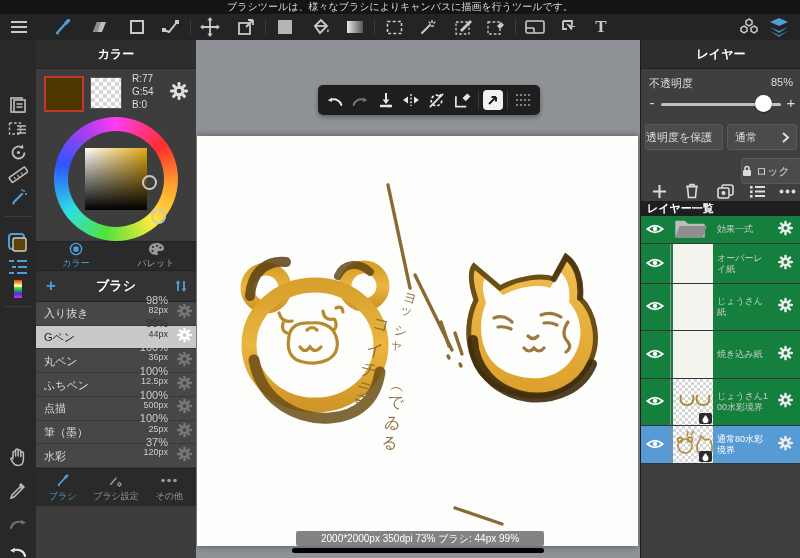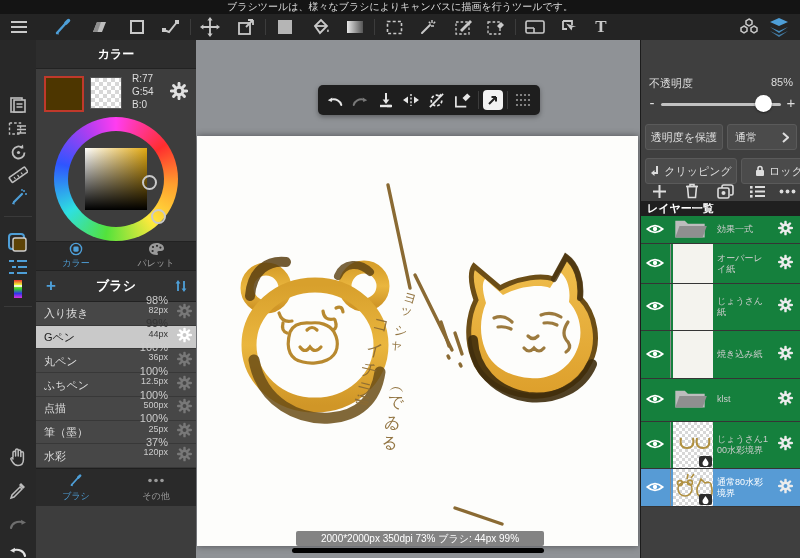--- a/index.html
+++ b/index.html
@@ -69,21 +69,21 @@
   #homebar{position:absolute;left:96px;top:508px;width:252px;height:5px;background:#000;border-radius:3px}
   
   #rightpanel{left:640px;top:40px;width:160px;height:518px;background:#3f3f3f;border-left:1px solid #1c1c1c}
   #oplabel{position:absolute;left:8px;top:36px;color:#ddd;font-size:11px}
   #opval{position:absolute;right:8px;top:36px;color:#ddd;font-size:11px}
   #slminus{position:absolute;left:6px;top:54px;color:#ddd;font-size:15px;width:10px;text-align:center}
   #slplus{position:absolute;right:4px;top:54px;color:#ddd;font-size:15px;width:12px;text-align:center}
   #sltrack{position:absolute;left:20px;top:63px;width:120px;height:3px;background:#c2c2c2;border-radius:2px}
   #slknob{position:absolute;left:114px;top:55px;width:17px;height:17px;background:#fff;border-radius:50%;box-shadow:0 1px 2px rgba(0,0,0,.5)}
   .pbtn{position:absolute;height:26px;background:#4b4b4b;border:1px solid #5a5a5a;border-radius:3px;color:#ddd;
-    font-size:11px;display:flex;align-items:center;justify-content:center;box-sizing:border-box;gap:4px}
+    font-size:11px;display:flex;align-items:center;box-sizing:border-box;gap:4px}
   .lico{position:absolute;top:140px;width:24px;height:22px;display:flex;align-items:center;justify-content:center;color:#ddd}
   #listbar{position:absolute;left:0;top:161px;width:160px;height:15px;background:#1f1f1f;color:#fff;
     font-size:11px;font-weight:bold;display:flex;align-items:center;padding-left:6px;box-sizing:border-box}
   #lrows{position:absolute;left:0;top:176px;width:160px}
   .lrow{position:relative;border-bottom:1px solid #353535;background:#15803d}
   .lrow.sel{background:#579bd5}
   .leye{position:absolute;left:5px;top:50%;transform:translateY(-50%)}
   .gline{position:absolute;left:29px;top:0;bottom:0;width:1px;background:#8d8d8d}
   .lthumb{position:absolute;left:32px;top:0;bottom:0;width:40px}
   .lthumb.gray{background:#787878}
@@ -477,20 +477,30 @@
   <div id="lbtabs">
     <div class="lbtab on">
       <svg width="16" height="15" viewBox="0 0 20 20">
           <path d="M4 16 L13 6" stroke="currentColor" stroke-width="2.4" stroke-linecap="round"></path>
           <path d="M3 17l3 .5L4.5 14z" fill="currentColor"></path>
           <path d="M13 6l2.5-2.5" stroke="currentColor" stroke-width="3.5" stroke-linecap="round"></path>
         </svg>
       <span>ブラシ</span>
     </div>
     <div class="lbtab">
+      <svg width="16" height="15" viewBox="0 0 20 20">
+          <path d="M3 15 L10 7" stroke="currentColor" stroke-width="2" stroke-linecap="round"></path>
+          <g stroke="currentColor" stroke-width="1.4">
+            <path d="M14.5 11.5v1.6M14.5 17v1.6M11.4 15h1.6M16 15h1.6"></path>
+          </g>
+          <circle cx="14.5" cy="15" r="2" fill="none" stroke="currentColor" stroke-width="1.4"></circle>
+        </svg>
+      <span>ブラシ設定</span>
+    </div>
+    <div class="lbtab">
       <svg width="18" height="15" viewBox="0 0 18 10">
           <g fill="currentColor">
             <circle cx="3" cy="5" r="1.8"></circle>
             <circle cx="9" cy="5" r="1.8"></circle>
             <circle cx="15" cy="5" r="1.8"></circle>
           </g>
         </svg>
       <span>その他</span>
     </div>
   </div>
@@ -629,44 +639,38 @@
     </div>
   </div>
 
   <div id="statuspill">
     <span>2000*2000px 350dpi 73% ブラシ: 44px 99%</span>
   </div>
   <div id="homebar"></div>
 </div>
 
 <div class="abs" id="rightpanel">
+  <div class="phead">レイヤー</div>
 
   <div id="oplabel">不透明度</div>
   <div id="opval">85%</div>
   <div id="slminus">-</div>
   <div id="sltrack"></div>
   <div id="slknob"></div>
   <div id="slplus">+</div>
 
   <div class="pbtn" style="left:4px;top:84px;width:78px">
     <span>透明度を保護</span>
   </div>
   <div class="pbtn" style="left:86px;top:84px;width:70px;justify-content:space-between;padding:0 7px">
     <span>通常</span>
     <svg width="7" height="11" viewBox="0 0 7 11">
         <path d="M1 1l5 4.5L1 10" fill="none" stroke="#ddd" stroke-width="2"></path>
       </svg>
   </div>
-  <div class="pbtn" style="left:4px;top:118px;width:92px">
-    <svg width="10" height="12" viewBox="0 0 10 12">
-        <path d="M7 1v7H3" fill="none" stroke="#ddd" stroke-width="2"></path>
-        <path d="M4.5 5L1 8l3.5 3z" fill="#ddd"></path>
-      </svg>
-    <span>クリッピング</span>
-  </div>
   <div class="pbtn" style="left:100px;top:118px;width:76px">
     <svg width="10" height="12" viewBox="0 0 10 12">
         <rect x="1" y="5" width="8" height="6" rx="1" fill="#ddd"></rect>
         <path d="M3 5V3.5a2 2 0 0 1 4 0V5" fill="none" stroke="#ddd" stroke-width="1.6"></path>
       </svg>
     <span>ロック</span>
   </div>
 
   <div class="lico" style="left:6px">
     <svg width="15" height="15" viewBox="0 0 15 15">
@@ -772,37 +776,20 @@
       <span class="lthumb white"></span>
       <span class="lname">焼き込み紙</span>
       <span class="lgear"><svg width="15" height="15" viewBox="0 0 16 16">
             <g stroke="currentColor" stroke-width="2.6" stroke-linecap="round">
               <path d="M8 1.2v2M8 12.8v2M1.2 8h2M12.8 8h2M3.2 3.2l1.4 1.4M11.4 11.4l1.4 1.4M12.8 3.2l-1.4 1.4M4.6 11.4l-1.4 1.4"></path>
             </g>
             <circle cx="8" cy="8" r="3.4" fill="none" stroke="currentColor" stroke-width="2.6"></circle>
           </svg></span>
     </div>
 
-    <div class="lrow" style="height:42px">
-      <span class="leye"><svg width="18" height="12" viewBox="0 0 20 13">
-            <path d="M1.5 6.5Q10 -1 18.5 6.5Q10 14 1.5 6.5Z" fill="none" stroke="#fff" stroke-width="2"></path>
-            <circle cx="10" cy="6.5" r="2.4" fill="#fff"></circle>
-          </svg></span>
-      <span class="lfolder"><svg width="34" height="21" viewBox="0 0 32 20">
-            <path d="M2 3h9l3 3h16v13H2z" fill="#bdbdbd"></path>
-            <path d="M6 8h26l-4 11H2z" fill="#8f8f8f"></path>
-          </svg></span>
-      <span class="lname">klst</span>
-      <span class="lgear"><svg width="15" height="15" viewBox="0 0 16 16">
-            <g stroke="currentColor" stroke-width="2.6" stroke-linecap="round">
-              <path d="M8 1.2v2M8 12.8v2M1.2 8h2M12.8 8h2M3.2 3.2l1.4 1.4M11.4 11.4l1.4 1.4M12.8 3.2l-1.4 1.4M4.6 11.4l-1.4 1.4"></path>
-            </g>
-            <circle cx="8" cy="8" r="3.4" fill="none" stroke="currentColor" stroke-width="2.6"></circle>
-          </svg></span>
-    </div>
 
     <div class="lrow" style="height:46px">
       <span class="gline"></span>
       <span class="leye"><svg width="18" height="12" viewBox="0 0 20 13">
             <path d="M1.5 6.5Q10 -1 18.5 6.5Q10 14 1.5 6.5Z" fill="none" stroke="#fff" stroke-width="2"></path>
             <circle cx="10" cy="6.5" r="2.4" fill="#fff"></circle>
           </svg></span>
       <span class="lthumb checker" style="background-size:6px 6px;background-position:0 0,3px 3px">
         <svg width="40" height="46" viewBox="0 0 40 46">
             <g fill="none" stroke="#b09040" stroke-width="2">

